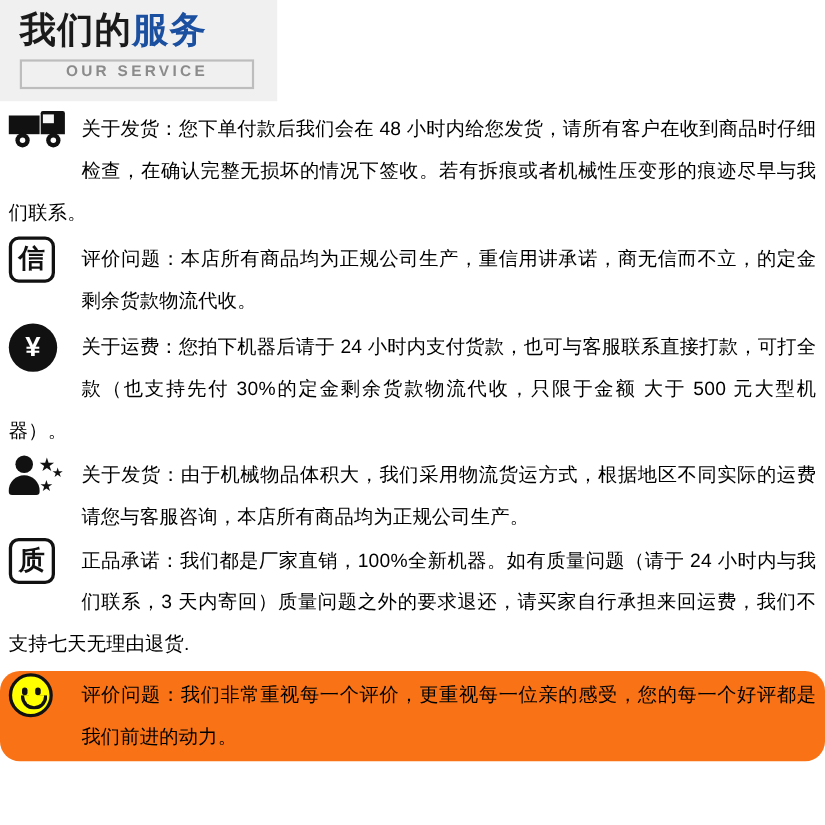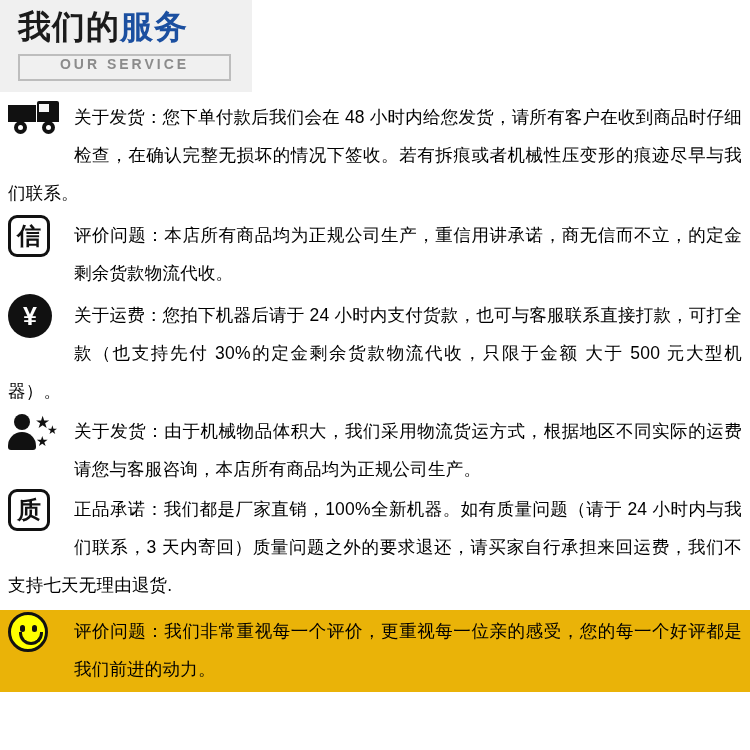--- a/index.html
+++ b/index.html
@@ -179,21 +179,22 @@
   .ico-smile .mouth {
     position: absolute; left: 8px; top: 17px;
     width: 18px; height: 10px;
     border: 3px solid #111;
     border-top: none;
     border-radius: 0 0 18px 18px;
   }
 
   
   .highlight {
-    background: #eab308;
+    background: #f97316;
+    border-radius: 18px;
   }
 
   .s1-wrap { margin-top: 6px; }
   .s2-wrap { margin-top: 4px; }
   .s3-wrap { margin-top: 4px; }
   .s4-wrap { margin-top: 2px; }
   .s5-wrap { margin-top: 2px; }
   .s6-wrap { margin-top: 6px; padding: 2px 8px 4px 8px; }
   .clear { clear: both; }
 </style>

